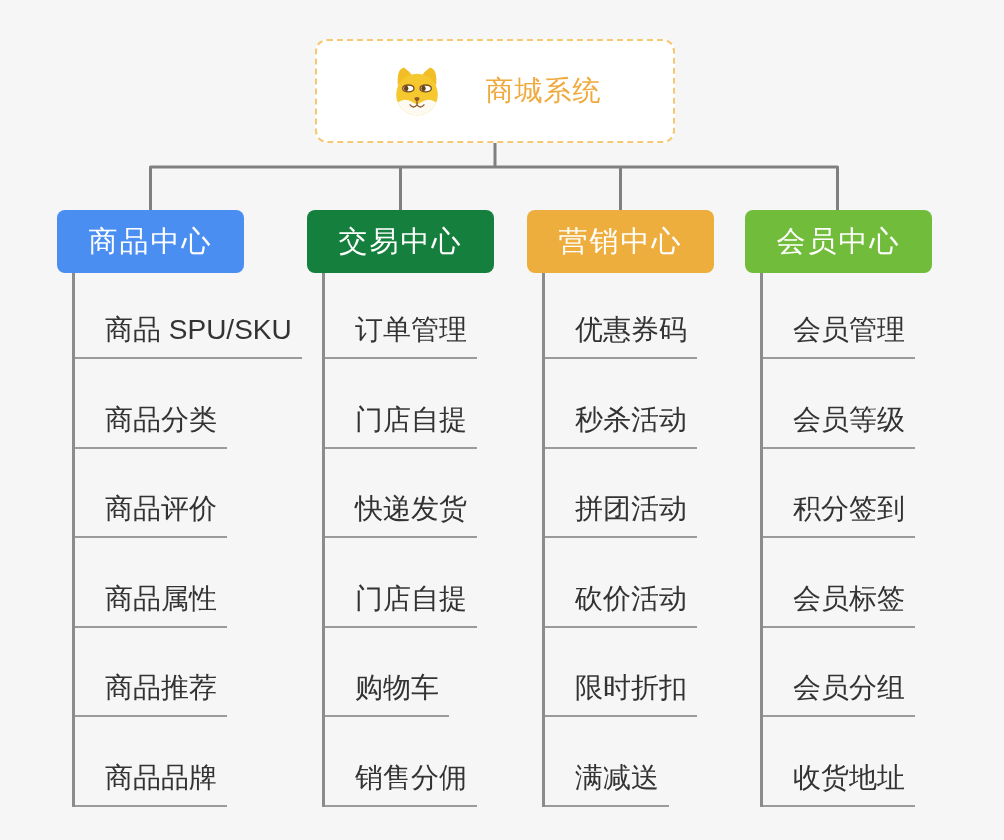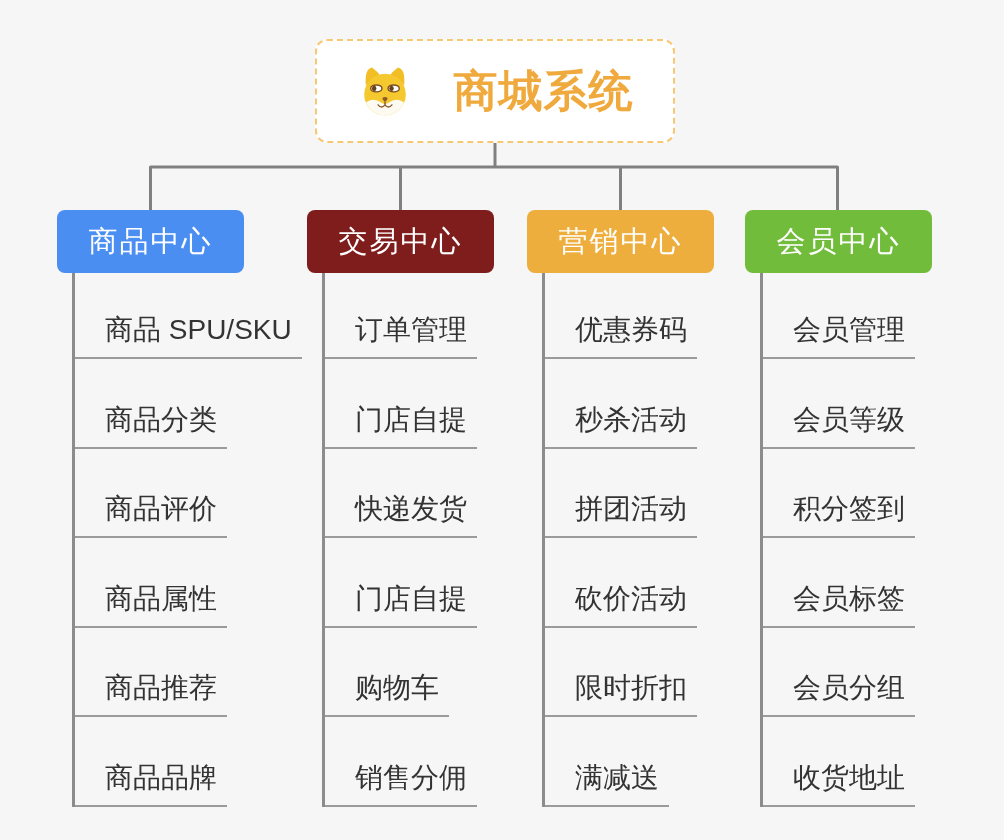--- a/index.html
+++ b/index.html
@@ -22,22 +22,22 @@
     width:360px;height:104px;
     background:#ffffff;
     border:2px dashed #f7c873;
     border-radius:12px;
     box-sizing:border-box;
     display:flex;align-items:center;justify-content:center;
     gap:14px;
     cursor:pointer;
   }
   .root-title{
-    font-size:44px;
-    font-weight:700;
+    font-size:28px;
+    font-weight:400;
     color:#f0a93c;
     letter-spacing:1px;
     white-space:nowrap;
     margin-left:27px;
   }
   .dog{display:inline-flex;}
   .branches{position:absolute;left:0;top:0;width:100%;height:100%;}
   .branch{
     position:absolute;top:210px;
     width:240px;
@@ -128,21 +128,21 @@
           </div>
           <div class="leaf-row">
             <span class="leaf">商品推荐</span>
           </div>
           <div class="leaf-row">
             <span class="leaf">商品品牌</span>
           </div>
         </div>
       </div>
       <div class="branch">
-        <div class="branch-header" style="background:#7f1d1d">交易中心</div>
+        <div class="branch-header" style="background:#15803d">交易中心</div>
         <div class="leaf-list">
           <div class="leaf-row">
             <span class="leaf">订单管理</span>
           </div>
           <div class="leaf-row">
             <span class="leaf">门店自提</span>
           </div>
           <div class="leaf-row">
             <span class="leaf">快递发货</span>
           </div>

